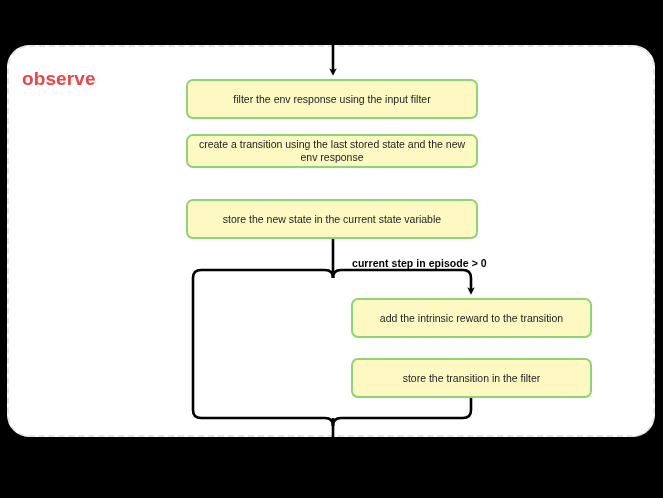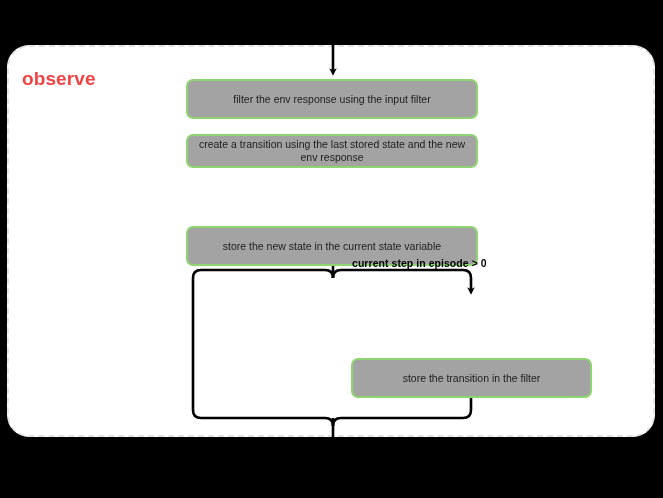--- a/index.html
+++ b/index.html
@@ -44,21 +44,21 @@
     left: 0;
     top: 0;
     width: 663px;
     height: 498px;
     pointer-events: none;
   }
   
   .node {
     position: absolute;
     box-sizing: border-box;
-    background: #a3a3a3;
+    background: #fef9c3;
     border: 2px solid #8fd472;
     border-radius: 7px;
     display: flex;
     align-items: center;
     justify-content: center;
     text-align: center;
     color: #1c1c1c;
     font-size: 10.5px;
     line-height: 13px;
     padding: 2px 8px;
@@ -99,20 +99,21 @@
 
     <path d="M471,398 L471,410 Q471,418 463,418 L341,418 Q333,418 333,426" fill="none" stroke="#000000" stroke-width="2.6"></path>
 
     <path d="M333,418 L333,460" fill="none" stroke="#000000" stroke-width="2.6"></path>
   </svg>
 
   <div class="node" style="left:186px; top:79px; width:292px; height:40px;">filter the env response using the input filter</div>
 
   <div class="node" style="left:186px; top:134px; width:292px; height:34px;">create a transition using the last stored state and the new env response</div>
 
-  <div class="node" style="left:186px; top:199px; width:292px; height:40px;margin-top:27px;">store the new state in the current state variable</div>
+  <div class="node" style="left:186px; top:199px; width:292px; height:40px;">store the new state in the current state variable</div>
 
+  <div class="node" style="left:351px; top:298px; width:241px; height:40px;">add the intrinsic reward to the transition</div>
 
   <div class="node" style="left:351px; top:358px; width:241px; height:40px;">store the transition in the filter</div>
 
   <div class="edge-label" style="left:352px; top:257px;">current step in episode &gt; 0</div>
 
 </div>
 
 </body></html>

